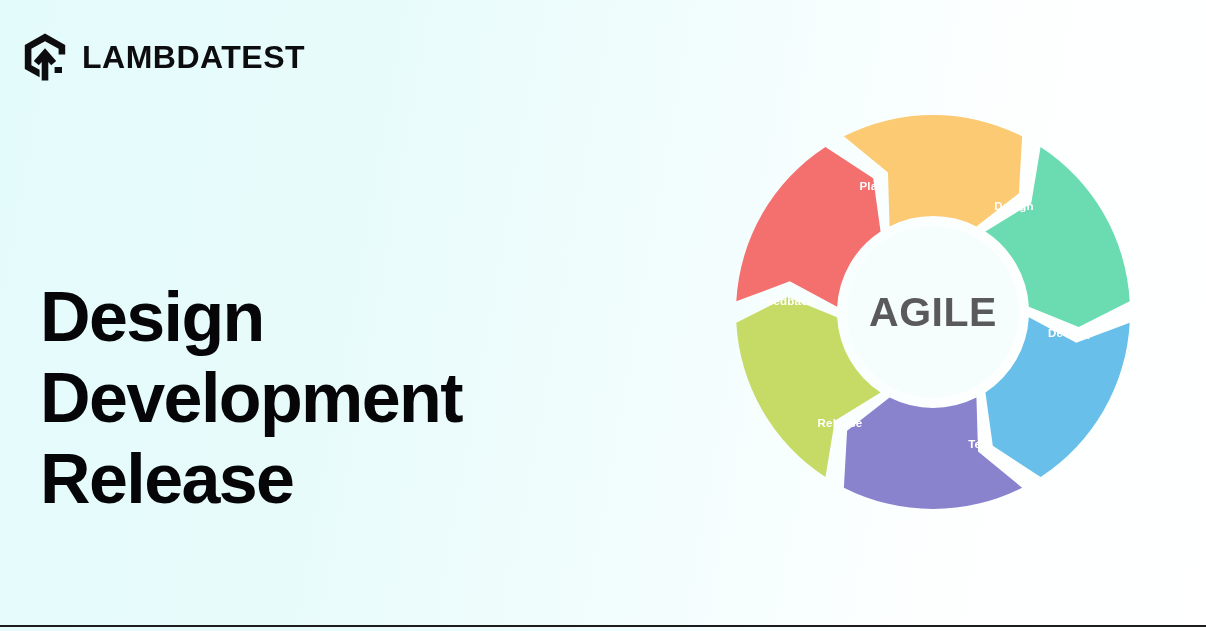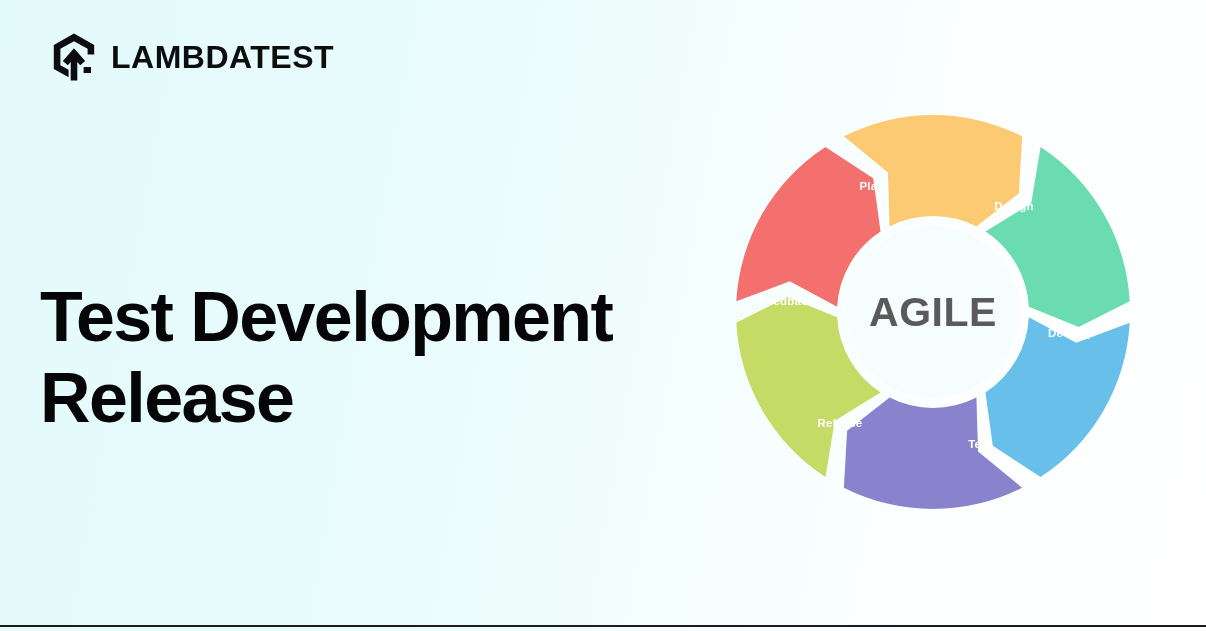--- a/index.html
+++ b/index.html
@@ -27,21 +27,21 @@
     left: 0;
     bottom: 4px;
     width: 1206px;
     height: 2px;
     background: #1c1c1c;
   }
 
   
   #brand {
     position: absolute;
-    left: 50px;
+    left: 21px;
     top: 31px;
     display: flex;
     align-items: center;
     gap: 13px;
   }
   #brand-mark {
     width: 48px;
     height: 52px;
     display: block;
   }
@@ -109,21 +109,21 @@
 
   <div id="brand">
     <svg id="brand-mark" viewBox="0 0 48 52" aria-hidden="true">
       <path d="M24 2.6 L44.2 14.0 L44.2 23.5 L37.6 23.5 L37.6 17.8 L24 10.2 L10.4 17.8 L10.4 34.2 L18.6 38.8 L18.6 46.2 L3.8 37.9 L3.8 14.0 Z" fill="#0d0d0f"></path>
       <path d="M24 17.2 L35.2 29.9 L30.2 34.3 L27.3 31.0 L27.3 49.6 L20.7 49.6 L20.7 31.0 L17.8 34.3 L12.8 29.9 Z" fill="#0d0d0f"></path>
       <path d="M33.6 36.0 L41.0 36.0 L41.0 42.0 L33.6 42.0 Z" fill="#0d0d0f"></path>
     </svg>
     <div id="brand-word">LAMBDATEST</div>
   </div>
 
-  <h1 id="headline"><span>Test Development</span><br><span>Release</span></h1>
+  <h1 id="headline"><span>Design Development</span><br><span>Release</span></h1>
 
   <div id="diagram">
     <svg id="agile-svg" viewBox="0 0 400 400">
       <g id="segments">
           <path d="M 3.29 189.35 A 197 197 0 0 1 92.42 34.97 L 140.18 66.27 L 147.57 119.58 A 96 96 0 0 0 104.14 194.81 L 56.75 169.29 Z" fill="#f4706f"></path>
           <path d="M 110.87 24.32 A 197 197 0 0 1 289.13 24.32 L 285.9 81.33 L 243.43 114.39 A 96 96 0 0 0 156.57 114.39 L 154.97 60.59 Z" fill="#fbca72"></path>
           <path d="M 307.58 34.97 A 197 197 0 0 1 396.71 189.35 L 345.72 215.06 L 295.86 194.81 A 96 96 0 0 0 252.43 119.58 L 298.22 91.3 Z" fill="#6bdcb1"></path>
           <path d="M 396.71 210.65 A 197 197 0 0 1 307.58 365.03 L 259.82 333.73 L 252.43 280.42 A 96 96 0 0 0 295.86 205.19 L 343.25 230.71 Z" fill="#68bfea"></path>
           <path d="M 289.13 375.68 A 197 197 0 0 1 110.87 375.68 L 114.1 318.67 L 156.57 285.61 A 96 96 0 0 0 243.43 285.61 L 245.03 339.41 Z" fill="#8983ce"></path>
           <path d="M 92.42 365.03 A 197 197 0 0 1 3.29 210.65 L 54.28 184.94 L 104.14 205.19 A 96 96 0 0 0 147.57 280.42 L 101.78 308.7 Z" fill="#c5db66"></path>

